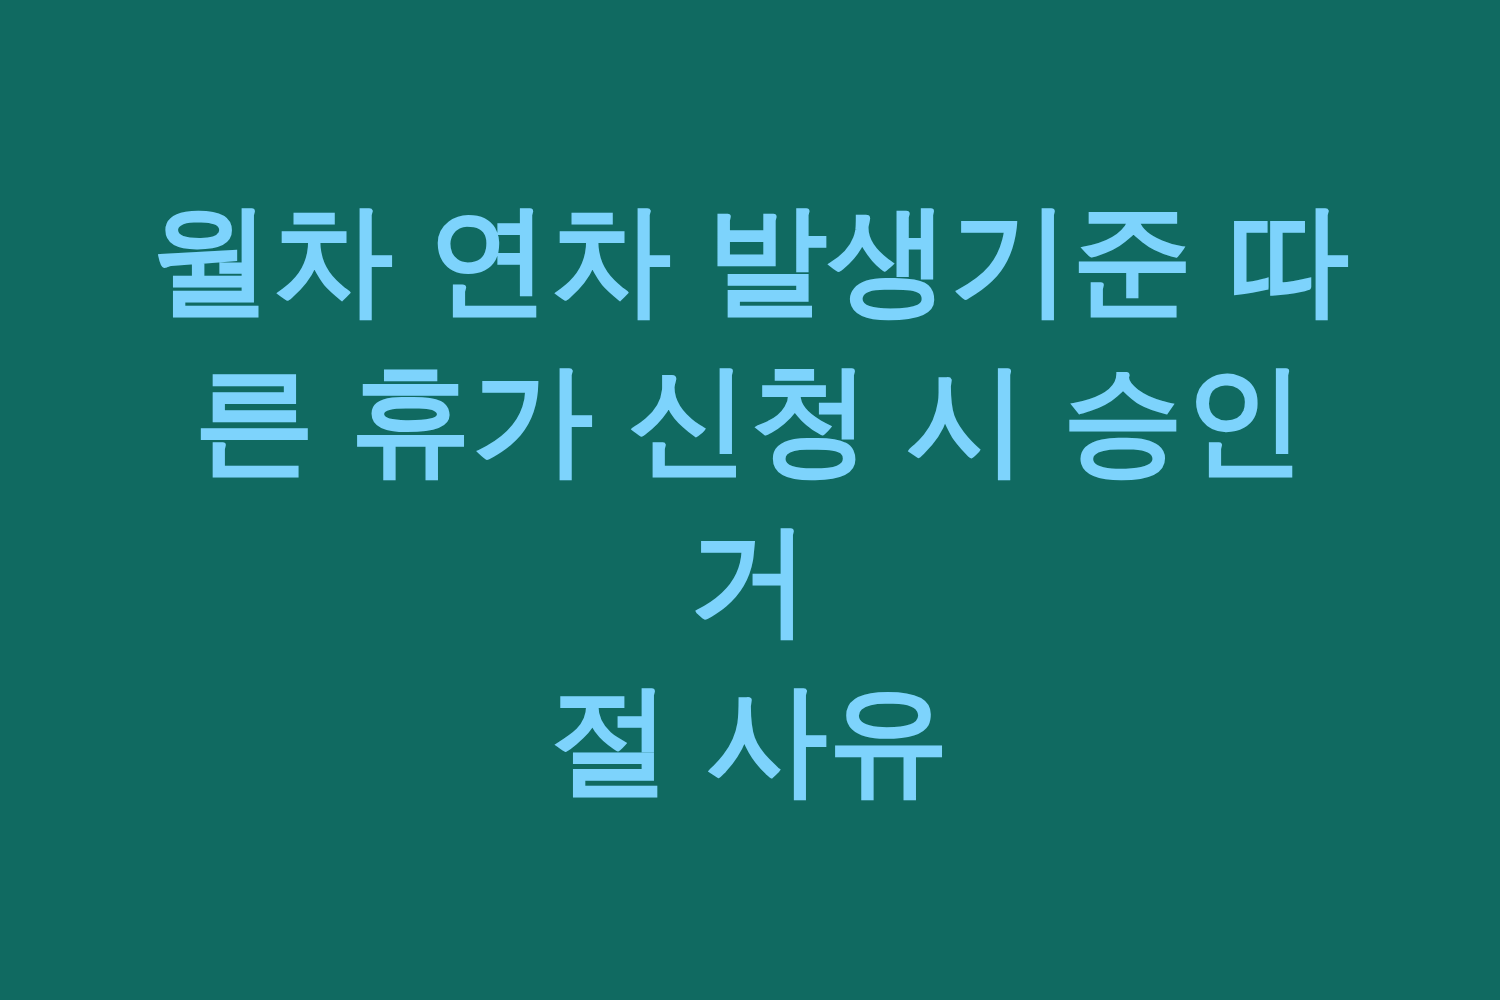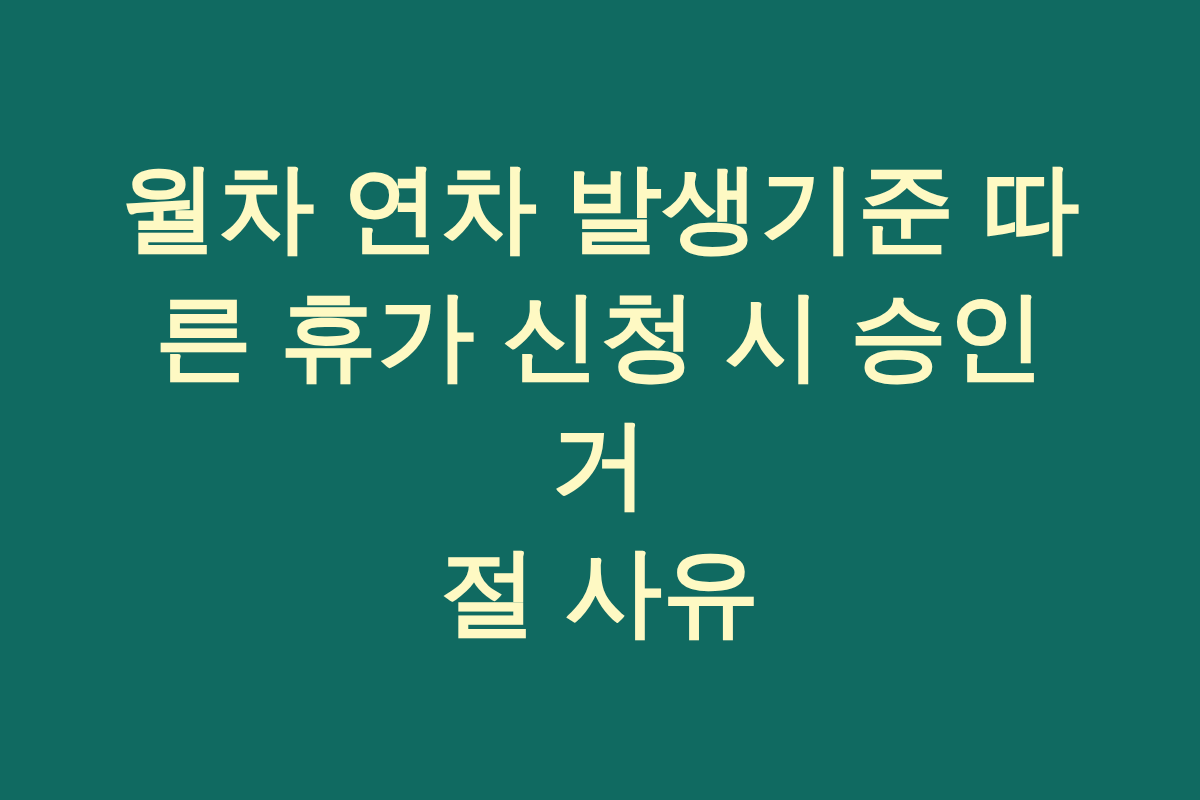--- a/index.html
+++ b/index.html
@@ -23,21 +23,21 @@
     align-items: center;
     justify-content: center;
     box-sizing: border-box;
   }
 
   #headline {
     width: 960px;
     margin: 0;
     padding: 0;
     text-align: center;
-    color: #fef9c3;
+    color: #7dd3fc;
     font-family: "Liberation Sans", "DejaVu Sans", sans-serif;
     font-weight: 700;
     font-size: 97px;
     line-height: 128px;
     letter-spacing: 0.5px;
     word-break: keep-all;
     white-space: pre-line;
     -webkit-font-smoothing: antialiased;
   }
 </style>

